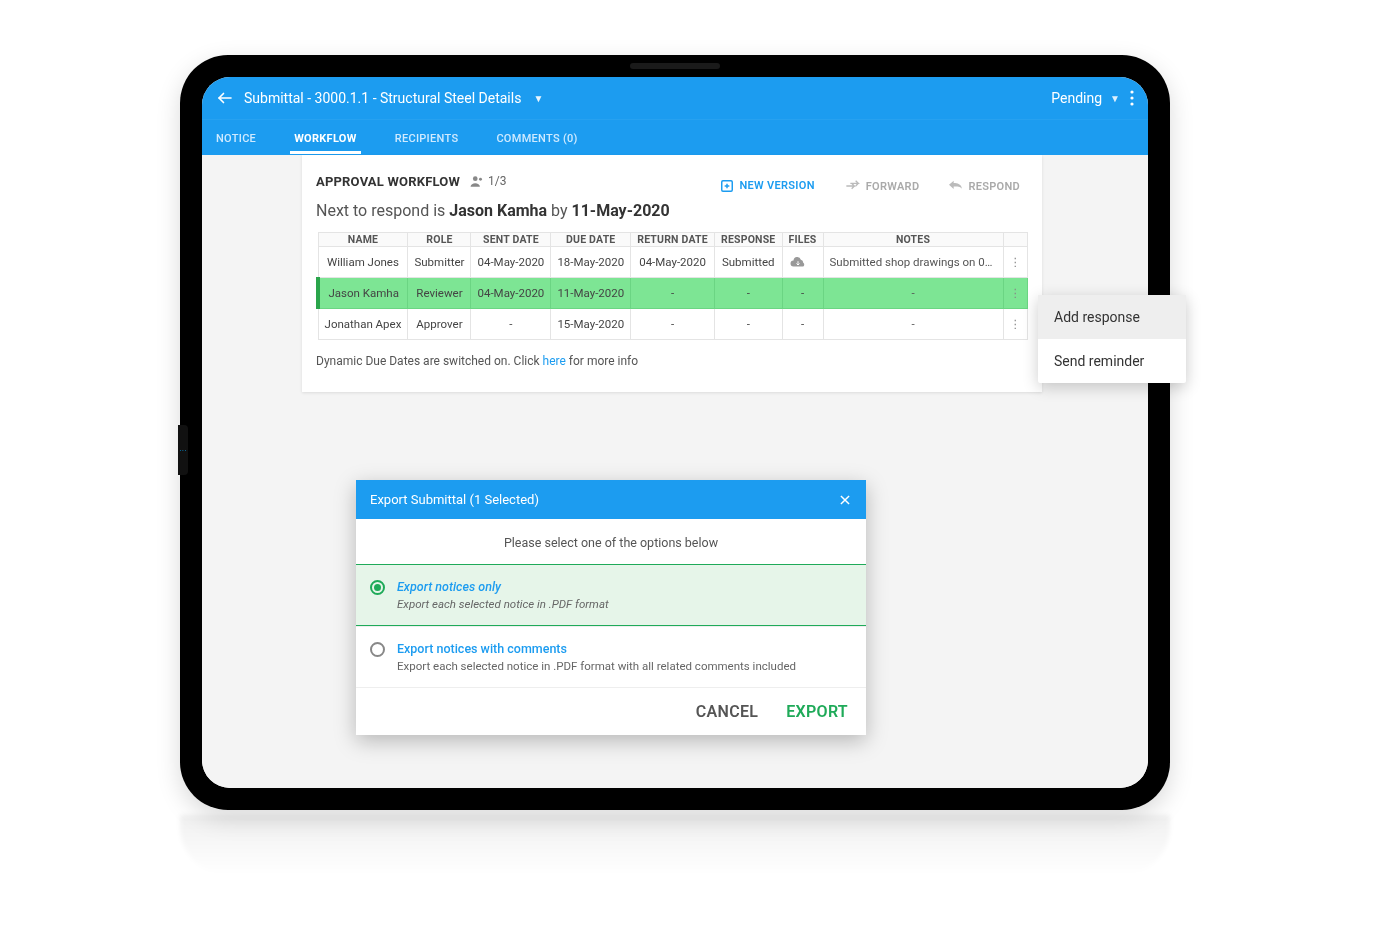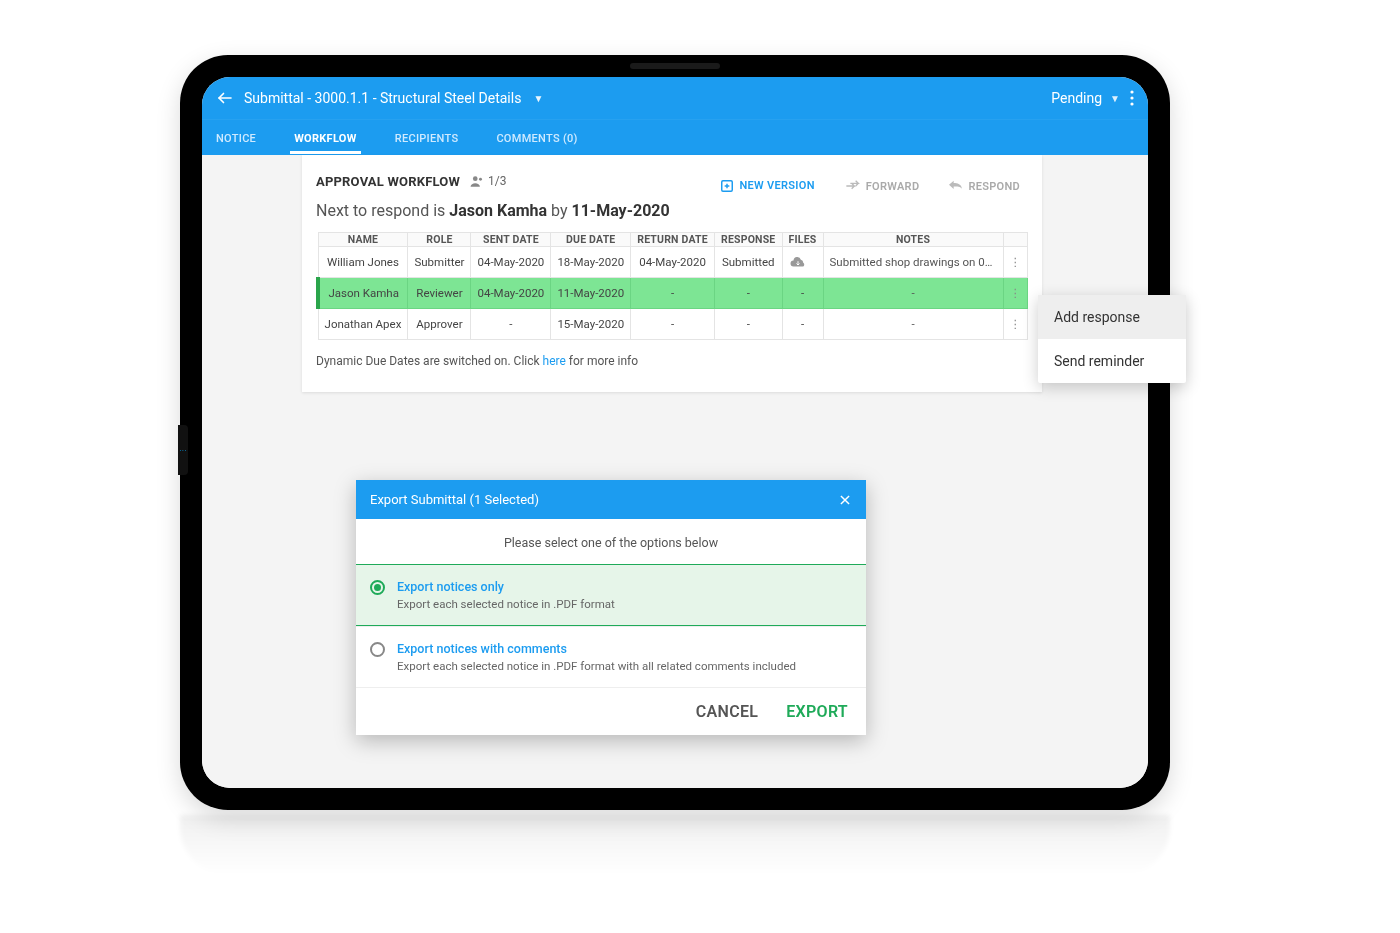--- a/index.html
+++ b/index.html
@@ -224,20 +224,21 @@
     padding: 14px 14px;
     display: flex;
     align-items: flex-start;
     gap: 12px;
     cursor: pointer;
   }
   .export-dialog .option.selected {
     background: #e6f5e9;
     border-top: 1px solid #1faa59;
     border-bottom: 1px solid #1faa59;
+    font-style: italic;
   }
   .radio { width: 15px; height: 15px; border: 2px solid #888; border-radius: 50%; margin-top: 1px; display: flex; align-items: center; justify-content: center; flex-shrink: 0; }
   .option.selected .radio { border-color: #1faa59; }
   .option.selected .radio::after { content: ''; width: 7px; height: 7px; background: #1faa59; border-radius: 50%; }
   .opt-title { color: #1c9cf0; font-size: 12.5px; font-weight: 500; margin-bottom: 3px; }
   .opt-desc { color: #666; font-size: 11.5px; }
   .dlg-footer {
     display: flex;
     justify-content: flex-end;
     gap: 28px;

